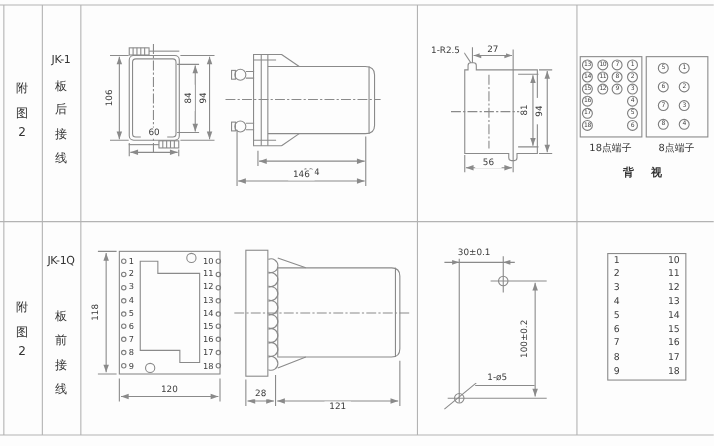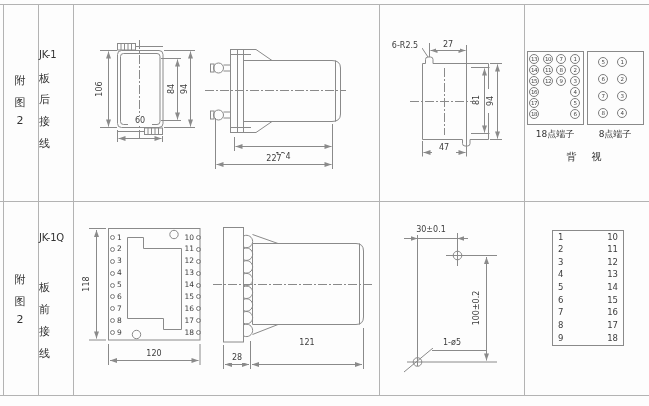--- a/index.html
+++ b/index.html
@@ -1,31 +1,31 @@
 <!DOCTYPE html>
 <html><head>
 <meta charset="utf-8">
 <style>
   html,body{margin:0;padding:0;background:#fff;}
   #app{position:relative;width:649px;height:406px;background:#fdfdfd;overflow:hidden;
        font-family:"DejaVu Sans","Liberation Sans",sans-serif;color:#3c3c3c;}
   #linework{position:absolute;left:0;top:0;}
   .vchar{position:absolute;left:4px;width:32px;text-align:center;font-size:11px;color:#333;}
-  .vchar2{position:absolute;left:39px;width:33px;font-size:11px;color:#333;}
+  .vchar2{position:absolute;left:39px;width:33px;text-align:center;font-size:11px;color:#333;}
   .model{font-size:10px;letter-spacing:-0.3px;}
   .dim{position:absolute;font-size:8px;color:#3c3c3c;text-align:center;background:#fdfdfd;line-height:10px;height:10px;}
   .rot{transform:rotate(-90deg);transform-origin:center;}
   .c18,.c8{position:absolute;box-sizing:border-box;width:10px;height:10px;border:1px solid #7d7d7d;
        border-radius:50%;font-size:5.5px;line-height:8px;text-align:center;color:#444;letter-spacing:-0.4px;background:#fdfdfd;}
   .tcol{position:absolute;display:flex;flex-direction:column;justify-content:space-between;}
   .trow{display:flex;align-items:center;gap:2px;font-size:7.5px;line-height:8px;color:#3c3c3c;}
   .trow.r{justify-content:flex-end;}
   .dot{display:inline-block;width:3px;height:3px;border:1px solid #7d7d7d;border-radius:50%;}
   .blabel{position:absolute;text-align:center;font-size:9px;color:#333;}
-  .view{position:absolute;text-align:center;font-size:10px;color:#333;letter-spacing:6px;}
+  .view{position:absolute;text-align:center;font-size:10px;color:#333;letter-spacing:6px;font-weight:bold;}
   .num{font-size:8.5px;line-height:9px;color:#3c3c3c;}
 </style>
 </head>
 <body>
 
 <div id="app">
 
 <svg id="linework" width="649" height="406" viewBox="0 0 649 406" fill="none" stroke="#8a8a8a" stroke-width="1">
   <defs>
     <marker id="ar" viewBox="0 0 8 6" markerWidth="8" markerHeight="6" refX="7.5" refY="3" orient="auto-start-reverse">
@@ -150,27 +150,27 @@
 <span class="vchar2" style="top:302px">前</span>
 <span class="vchar2" style="top:324px">接</span>
 <span class="vchar2" style="top:346px">线</span>
 
 <span class="dim rot" style="left:88px;top:84px;width:24px">106</span>
 <span class="dim rot" style="left:160px;top:84px;width:24px">84</span>
 <span class="dim rot" style="left:173px;top:84px;width:24px">94</span>
 <span class="dim" style="left:128px;top:116px;width:24px">60</span>
 
 <span class="dim" style="left:271px;top:152px;width:24px">124</span>
-<span class="dim" style="left:262px;top:154px;width:24px">227</span>
-
-<span class="dim" style="left:388px;top:41px;width:34px">6-R2.5</span>
+<span class="dim" style="left:262px;top:154px;width:24px">146</span>
+
+<span class="dim" style="left:388px;top:41px;width:34px">1-R2.5</span>
 <span class="dim" style="left:436px;top:40px;width:24px">27</span>
 <span class="dim rot" style="left:465px;top:95px;width:24px">81</span>
 <span class="dim rot" style="left:479px;top:96px;width:24px">94</span>
-<span class="dim" style="left:432px;top:143px;width:24px">47</span>
+<span class="dim" style="left:432px;top:143px;width:24px">56</span>
 
 <span class="c18" style="left:529px;top:54px">13</span>
 <span class="c18" style="left:543px;top:54px">10</span>
 <span class="c18" style="left:556px;top:54px">7</span>
 <span class="c18" style="left:570px;top:54px">1</span>
 <span class="c18" style="left:529px;top:65px">14</span>
 <span class="c18" style="left:543px;top:65px">11</span>
 <span class="c18" style="left:556px;top:65px">8</span>
 <span class="c18" style="left:570px;top:65px">2</span>
 <span class="c18" style="left:529px;top:76px">15</span>
@@ -271,21 +271,21 @@
   <div class="trow r">
         <span>18</span>
         <span class="dot"></span>
       </div>
 </div>
 
 <span class="dim rot" style="left:75px;top:279px;width:24px">118</span>
 <span class="dim" style="left:142px;top:349px;width:24px">120</span>
 
 <span class="dim" style="left:225px;top:353px;width:24px">28</span>
-<span class="dim" style="left:295px;top:338px;width:24px">121</span>
+<span class="dim" style="left:295px;top:365px;width:24px">121</span>
 
 <span class="dim" style="left:407px;top:225px;width:48px">30±0.1</span>
 <span class="dim rot" style="left:453px;top:303px;width:48px">100±0.2</span>
 <span class="dim" style="left:428px;top:338px;width:48px">1-ø5</span>
 
 <div class="tcol" style="left:558px;top:232.5px;height:110px">
   <span class="num">1</span>
   <span class="num">2</span>
   <span class="num">3</span>
   <span class="num">4</span>

